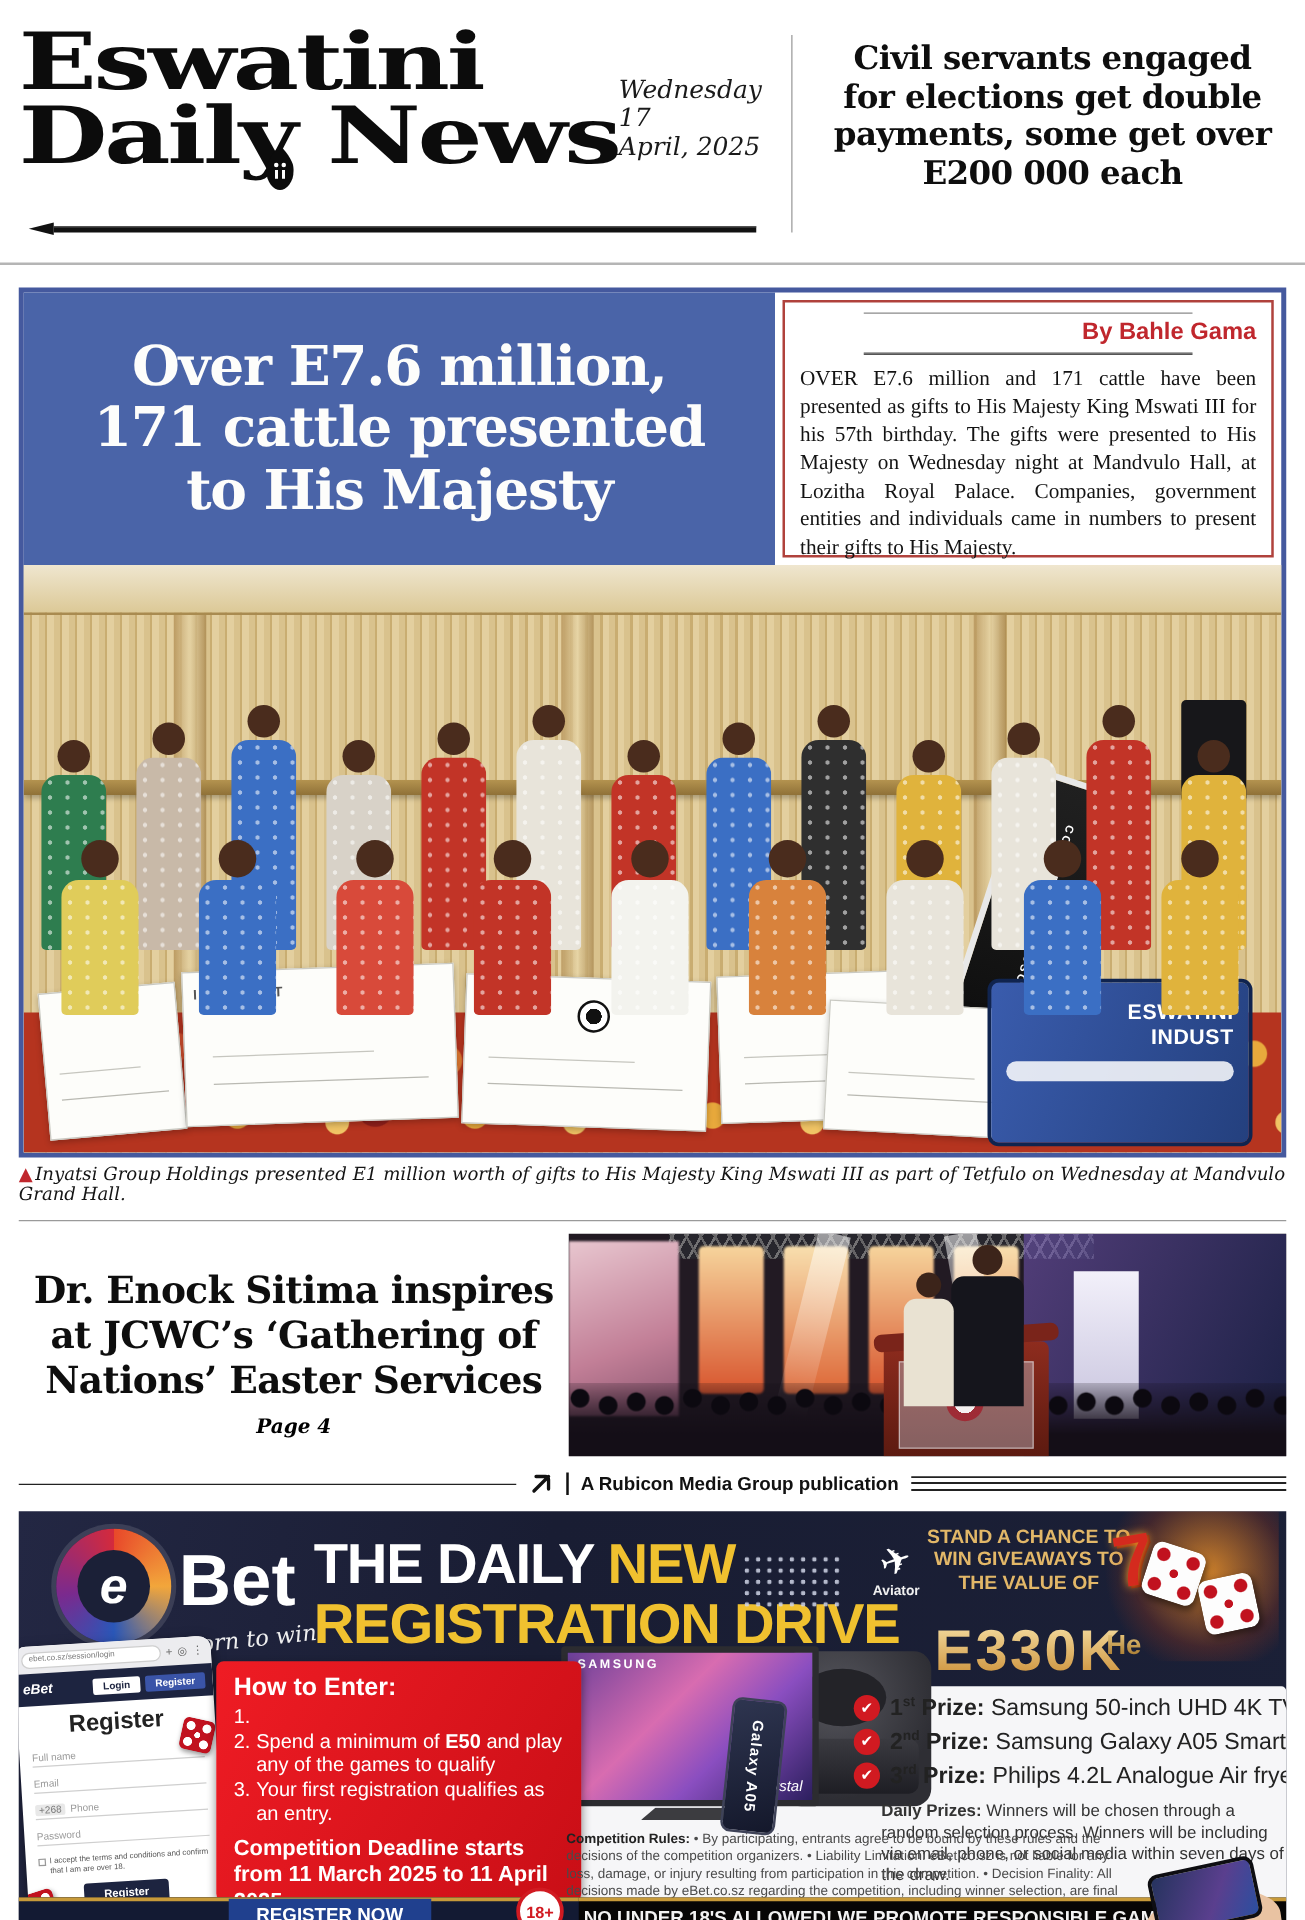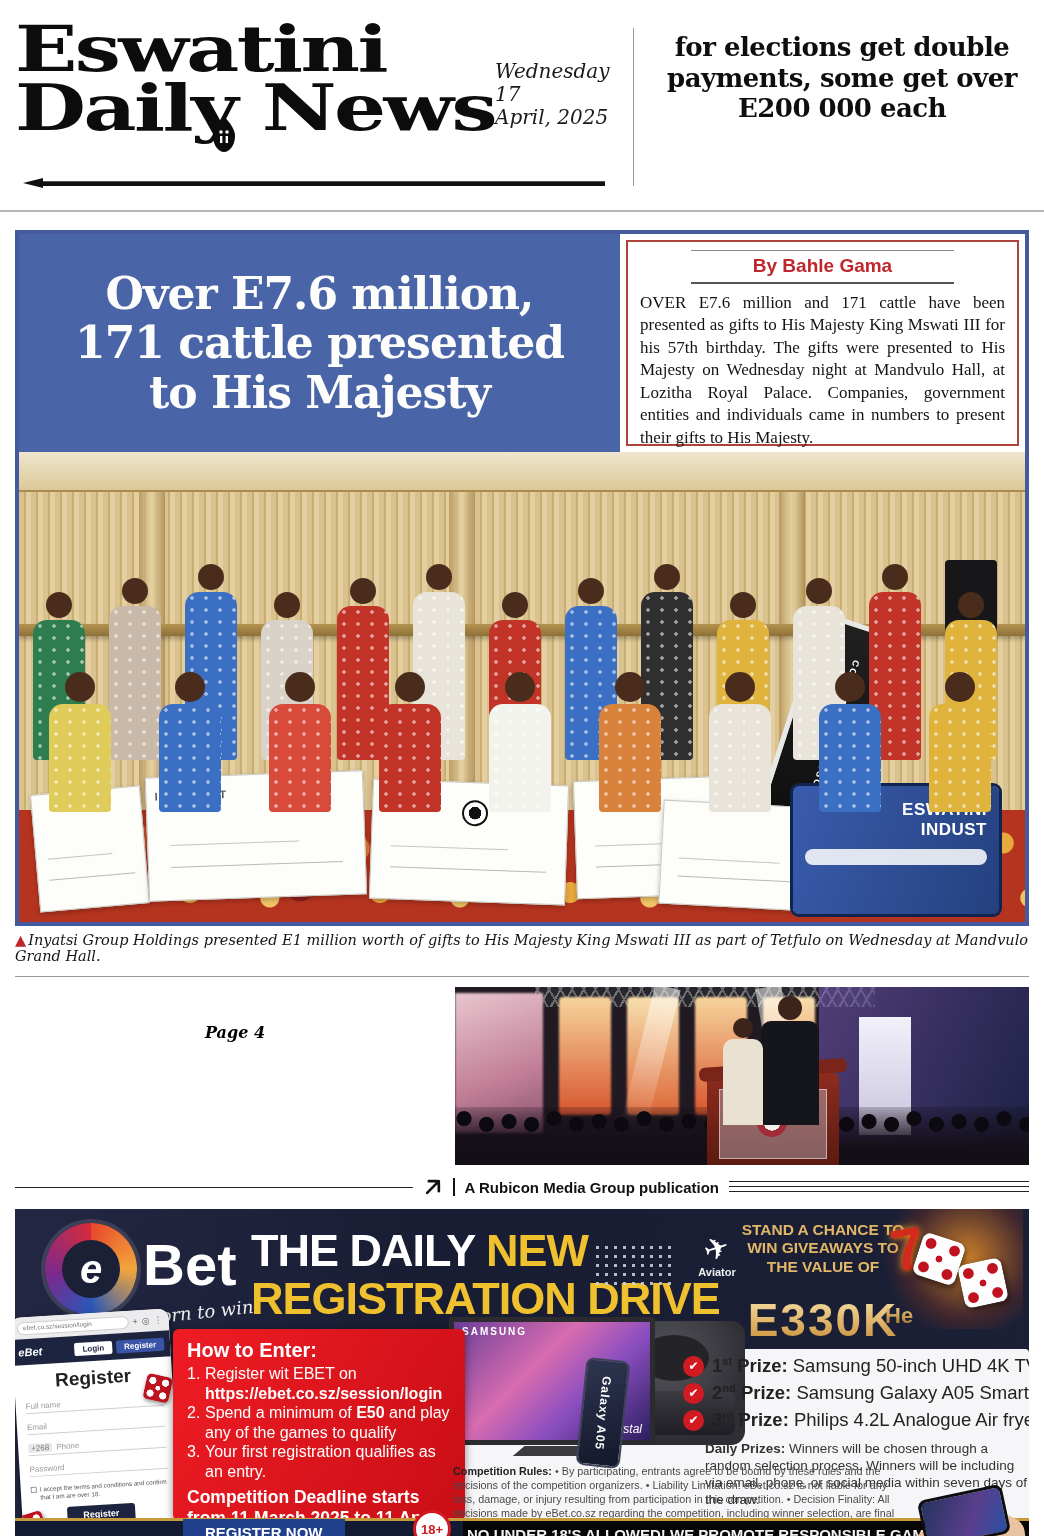--- a/index.html
+++ b/index.html
@@ -29,21 +29,21 @@
 
   
   .lead-block { margin:18px 15px 0 15px; border:4px solid #45599e; background:#fff; }
   .lead-top { display:flex; height:218px; }
   .lead-headline-box { width:601px; background:#4a64a8; display:flex; align-items:center; justify-content:center; }
   .lead-headline { text-align:center; color:#fdfdfb; font-family:"DejaVu Serif", serif;
                    font-weight:900; font-size:44px; line-height:1.12; letter-spacing:-1px; }
   .lead-article { flex:1; border:2px solid #b0423c; margin:6px; padding:6px 12px 4px 12px;
                   display:flex; flex-direction:column; }
   .rule-top { width:72%; margin:2px auto 4px auto; border-top:1px solid #8a8a8a; }
-  .byline { text-align:center; color:#c0272d; font-family:"Liberation Sans", sans-serif;
+  .byline { text-align:right; color:#c0272d; font-family:"Liberation Sans", sans-serif;
             font-weight:bold; font-size:19px; }
   .byline-email { text-align:center; color:#7a7a7a; font-style:italic; font-size:15px;
                   font-family:"DejaVu Serif", serif; }
   .rule-double { width:72%; margin:5px auto 8px auto; height:4px;
                  border-top:1px solid #555; border-bottom:1px solid #555; }
   .lead-body { font-size:17px; line-height:1.32; text-align:justify; color:#131313; }
   .see-more { margin-top:8px; text-align:center; font-family:"DejaVu Serif", serif;
               font-weight:bold; font-style:italic; font-size:14px; color:#1a1a1a; }
   .red-square { display:inline-block; width:11px; height:11px; background:#c0272d; margin-right:7px; }
 
@@ -306,20 +306,21 @@
       <div>April, 2025</div>
     </div>
     <div class="spear">
       <span class="nib"></span>
         <span class="shaft"></span>
     </div>
   </div>
   <div class="mast-divider"></div>
   <div class="mast-right">
     <div class="teaser-headline">
+      <div>Civil servants engaged</div>
       <div>for elections get double</div>
       <div>payments, some get over</div>
       <div>E200 000 each</div>
     </div>
   </div>
   <div class="mast-rule"></div>
 </header>
 
 <section class="lead-block">
   <div class="lead-top">
@@ -460,20 +461,25 @@
 </section>
 
 <div class="caption-row">
   <span class="caption-arrow">▲</span><span>Inyatsi Group Holdings presented E1 million worth of gifts to His Majesty King Mswati III as part of Tetfulo on Wednesday at Mandvulo Grand Hall.</span>
 </div>
 
 <div class="section-rule"></div>
 
 <section class="second-row">
   <div class="second-left">
+    <h2 class="second-headline">
+      <div>Dr. Enock Sitima inspires</div>
+      <div>at JCWC’s ‘Gathering of</div>
+      <div>Nations’ Easter Services</div>
+    </h2>
     <div class="second-page">Page 4</div>
   </div>
   <div class="scene2">
     <div class="truss"></div>
     <div class="left-screen"></div>
     <div class="glow-screen" style="left:104px;top:10px;width:52px;height:118px;background:linear-gradient(#f6d49c,#d8552e)"></div>
     <div class="glow-screen" style="left:172px;top:10px;width:52px;height:118px;background:linear-gradient(#f8dfae,#dd6636)"></div>
     <div class="glow-screen" style="left:240px;top:10px;width:52px;height:118px;background:linear-gradient(#f6d49c,#d8552e)"></div>
     <div class="glow-screen" style="left:308px;top:10px;width:52px;height:118px;background:linear-gradient(#f8dfae,#dd6636)"></div>
     <div class="beam" style="left:200px; transform:rotate(14deg)"></div>
@@ -562,22 +568,20 @@
       <button class="b-submit">Register</button>
       <div class="mini-die" style="right:2px; top:18px; transform:rotate(16deg)"></div>
       <div class="mini-die" style="left:-4px; bottom:-6px; transform:rotate(-14deg)"></div>
     </div>
   </div>
 
   <div class="how-panel">
     <div class="how-title">How to Enter:</div>
     <div class="how-step">
       <span class="n">1.</span>
-      <span><span>Register wit EBET on </span><br>
-      <span class="how-url">https://ebet.co.sz/session/login</span></span>
     </div>
     <div class="how-step">
       <span class="n">2.</span>
       <span><span>Spend a minimum of </span><b>E50</b><span> and play any of the games to qualify</span></span>
     </div>
     <div class="how-step">
       <span class="n">3.</span>
       <span>Your first registration qualifies as an entry.</span>
     </div>
     <div class="how-deadline">Competition Deadline starts from 11 March 2025 to 11 April 2025</div>

